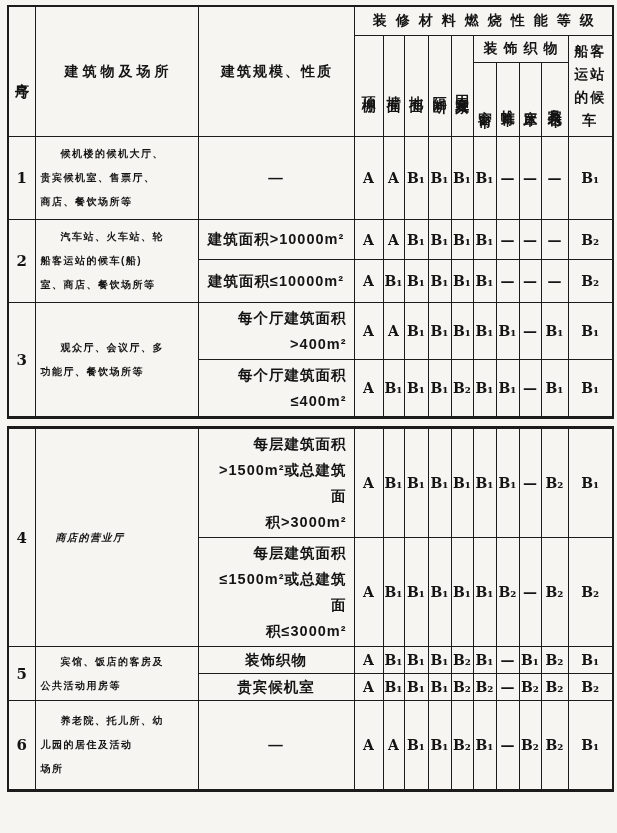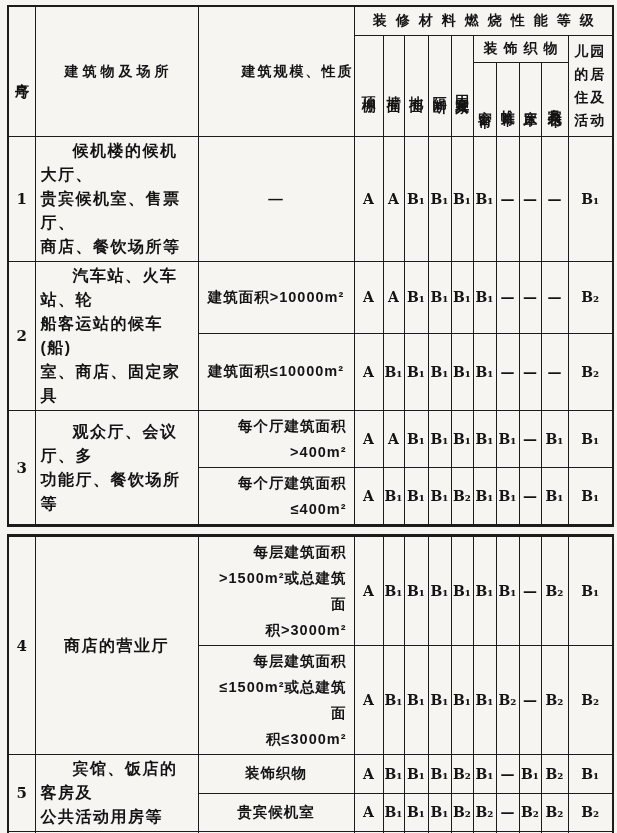--- a/index.html
+++ b/index.html
@@ -25,21 +25,21 @@
     padding:0;
     vertical-align:middle;
     text-align:center;
     overflow:hidden;
   }
   th{font-weight:bold;font-size:14px;}
   
   .grade-group{height:28px;letter-spacing:9px;text-indent:9px;margin-left:8px;}
   .fabric-group{height:26px;letter-spacing:6px;text-indent:6px;margin-top:14px;}
   .hplace{letter-spacing:4px;text-indent:4px;margin-top:33px;}
-  .hscale{letter-spacing:2px;text-indent:2px;text-align:right;}
+  .hscale{letter-spacing:2px;text-indent:2px;}
   .vert{
     display:inline-block;
     writing-mode:vertical-rl;
     text-orientation:upright;
     letter-spacing:3px;
     font-weight:bold;
     font-size:14px;
     line-height:1.1;
   }
   .vert4{letter-spacing:2px;}
@@ -49,29 +49,29 @@
     letter-spacing:2px;
     padding:2px 1px;
     font-size:14px;
   }
   
   .num{
     font-family:"DejaVu Serif","Liberation Serif",serif;
     font-weight:bold;font-size:15px;
   }
   .place{
-    font-weight:bold;font-size:16px;
+    font-weight:bold;font-size:10px;
     text-align:left;
     white-space:pre-line;
     text-indent:2em;
     letter-spacing:1.5px;
     line-height:24px;
     padding:2px 5px;
   }
-  .place.center{text-align:center;text-indent:0;padding:2px 20px;}
+  .place.center{text-indent:0;padding:2px 20px;font-style:italic;}
   .scale{
     font-weight:bold;font-size:14.5px;
     letter-spacing:1px;
   }
   .scale.multi{
     text-align:right;
     white-space:pre-line;
     text-indent:2em;
     line-height:26px;
     padding:2px 7px;
@@ -110,21 +110,21 @@
         <th rowspan="3" class="hscale">建筑规模、性质</th>
         <th colspan="10" class="grade-group">装修材料燃烧性能等级</th>
       </tr>
       <tr>
         <th rowspan="2"><span class="vert">顶棚</span></th>
         <th rowspan="2"><span class="vert">墙面</span></th>
         <th rowspan="2"><span class="vert">地面</span></th>
         <th rowspan="2"><span class="vert">隔断</span></th>
         <th rowspan="2"><span class="vert vert4">固定家具</span></th>
         <th colspan="4" class="fabric-group">装饰织物</th>
-        <th rowspan="2" class="other-th">儿园的居住及活动</th>
+        <th rowspan="2" class="other-th">船客运站的候车</th>
       </tr>
       <tr style="height:74px">
         <th><span class="vert">窗帘</span></th>
         <th><span class="vert">帷幕</span></th>
         <th><span class="vert">床罩</span></th>
         <th><span class="vert vert4">家具包布</span></th>
       </tr>
     </thead>
     <tbody>
 
@@ -143,21 +143,21 @@
         <td class="v">—</td>
         <td class="v">—</td>
         <td class="v">—</td>
         <td class="v">B₁</td>
       </tr>
 
       <tr style="height:40px">
         <td class="num" rowspan="2">2</td>
         <td class="place" rowspan="2">汽车站、火车站、轮
 船客运站的候车(船)
-室、商店、固定家具</td>
+室、商店、餐饮场所等</td>
         <td class="scale">建筑面积&gt;10000m²</td>
         <td class="v">A</td>
         <td class="v">A</td>
         <td class="v">B₁</td>
         <td class="v">B₁</td>
         <td class="v">B₁</td>
         <td class="v">B₁</td>
         <td class="v">—</td>
         <td class="v">—</td>
         <td class="v">—</td>

